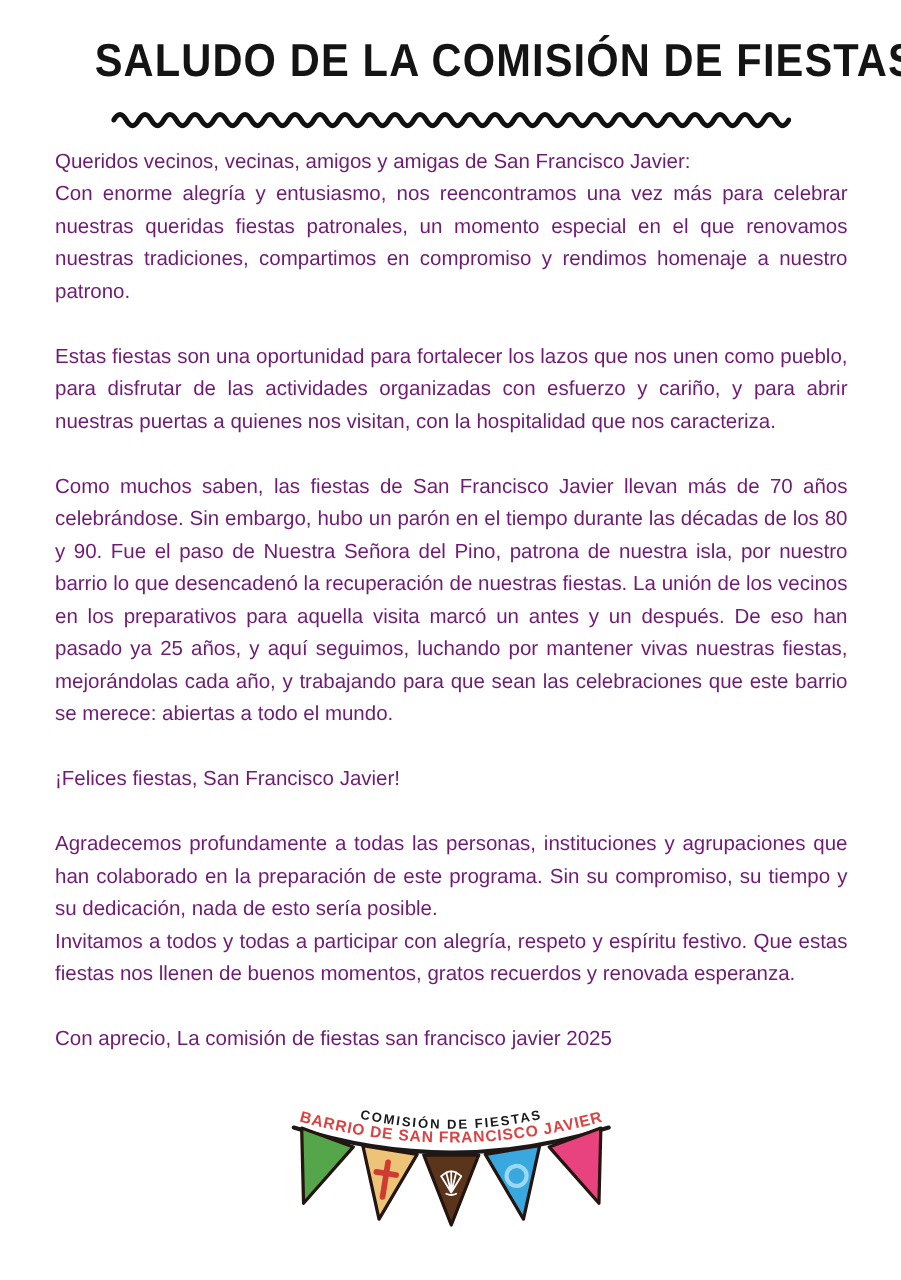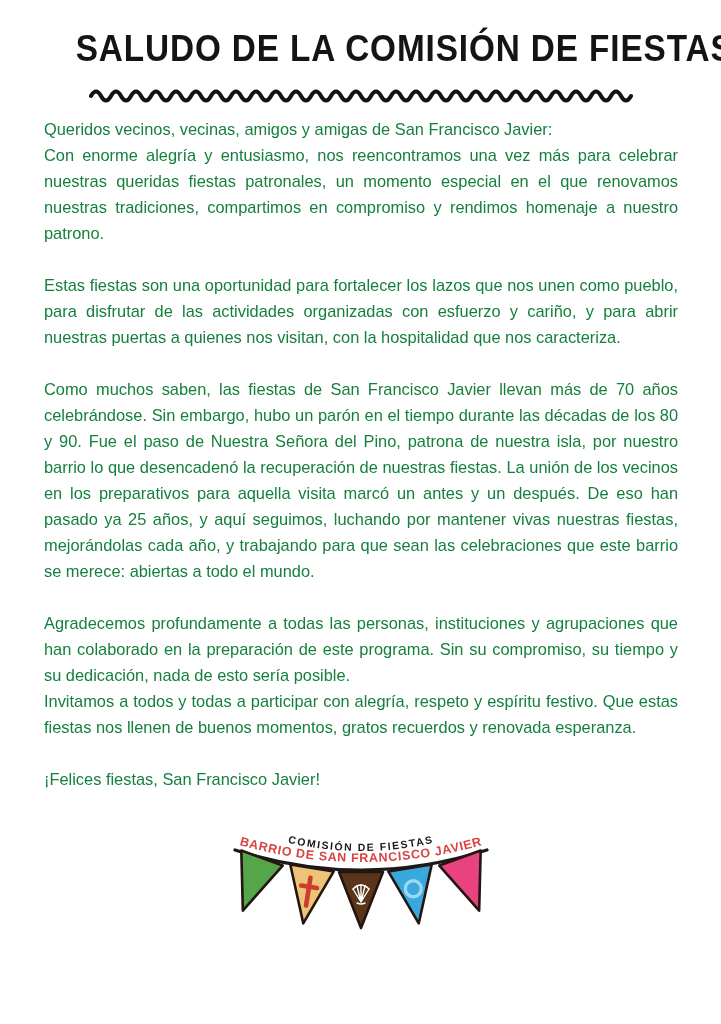--- a/index.html
+++ b/index.html
@@ -25,21 +25,21 @@
     margin-top: 4px;
   }
   .divider-wrap {
     text-align: center;
     margin: 16px 0 10px 0;
   }
   .divider-wrap svg { display: inline-block; vertical-align: middle; }
   .letter {
     font-size: 16.4px;
     line-height: 26px;
-    color: #15803d;
+    color: #701a75;
     text-align: justify;
   }
   .letter .block { margin-bottom: 26px; }
   .letter p { margin: 0; }
   .logo-wrap {
     text-align: center;
     margin-top: 16px;
   }
   .logo-wrap svg { display: inline-block; }
   .arc-text-1 {
@@ -73,25 +73,28 @@
         <p>Queridos vecinos, vecinas, amigos y amigas de San Francisco Javier:</p>
         <p>Con enorme alegría y entusiasmo, nos reencontramos una vez más para celebrar nuestras queridas fiestas patronales, un momento especial en el que renovamos nuestras tradiciones, compartimos en compromiso y rendimos homenaje a nuestro patrono.</p>
       </div>
       <div class="block">
         <p>Estas fiestas son una oportunidad para fortalecer los lazos que nos unen como pueblo, para disfrutar de las actividades organizadas con esfuerzo y cariño, y para abrir nuestras puertas a quienes nos visitan, con la hospitalidad que nos caracteriza.</p>
       </div>
       <div class="block">
         <p>Como muchos saben, las fiestas de San Francisco Javier llevan más de 70 años celebrándose. Sin embargo, hubo un parón en el tiempo durante las décadas de los 80 y 90. Fue el paso de Nuestra Señora del Pino, patrona de nuestra isla, por nuestro barrio lo que desencadenó la recuperación de nuestras fiestas. La unión de los vecinos en los preparativos para aquella visita marcó un antes y un después. De eso han pasado ya 25 años, y aquí seguimos, luchando por mantener vivas nuestras fiestas, mejorándolas cada año, y trabajando para que sean las celebraciones que este barrio se merece: abiertas a todo el mundo.</p>
       </div>
       <div class="block">
+        <p>¡Felices fiestas, San Francisco Javier!</p>
+      </div>
+      <div class="block">
         <p>Agradecemos profundamente a todas las personas, instituciones y agrupaciones que han colaborado en la preparación de este programa. Sin su compromiso, su tiempo y su dedicación, nada de esto sería posible.</p>
         <p>Invitamos a todos y todas a participar con alegría, respeto y espíritu festivo. Que estas fiestas nos llenen de buenos momentos, gratos recuerdos y renovada esperanza.</p>
       </div>
       <div class="block">
-        <p>¡Felices fiestas, San Francisco Javier!</p>
+        <p>Con aprecio, La comisión de fiestas san francisco javier 2025</p>
       </div>
     </div>
 
   <div class="logo-wrap">
     <svg width="280" height="142" viewBox="0 0 280 142">
       <defs>
         <path id="arc1" d="M 52,21 Q 140,45 228,21"></path>
         <path id="arc2" d="M 8,24 Q 140,64 272,24"></path>
       </defs>
 

